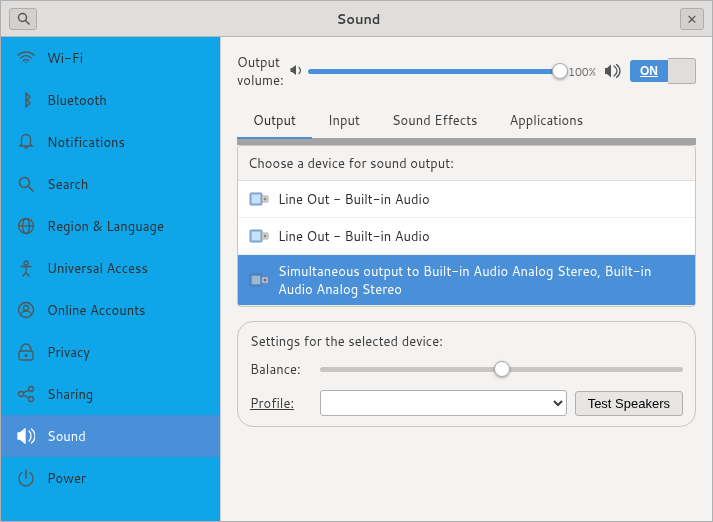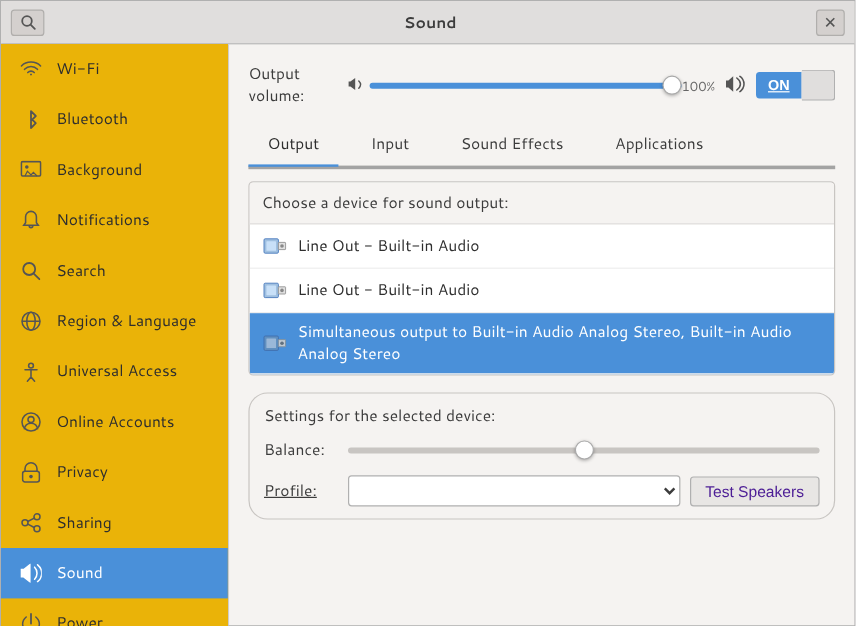--- a/index.html
+++ b/index.html
@@ -65,22 +65,22 @@
       color: #555;
     }
 
     .content {
       display: flex;
       flex: 1;
       overflow: hidden;
     }
 
     .sidebar {
-      width: 190px;
-      background: #eab308;
+      width: 220px;
+      background: #0ea5e9;
       border-right: 1px solid #ccc;
       overflow-y: auto;
       flex-shrink: 0;
     }
 
     .sidebar-item {
       display: flex;
       align-items: center;
       padding: 10px 14px;
       cursor: pointer;
@@ -198,23 +198,21 @@
       background: #e0dedd;
       border: 1px solid #b0b0b0;
       border-left: none;
       border-radius: 0 3px 3px 0;
       width: 28px;
       height: 26px;
     }
 
     .tabs-row {
       display: flex;
-      border-bottom: 3px solid #a3a3a3;
-      margin-bottom: 10px;
-      gap: 11px;
+      border-bottom: 7px solid #a3a3a3;
     }
 
     .tab {
       padding: 8px 16px;
       cursor: pointer;
       font-size: 13px;
       color: #3c3c3c;
       border-bottom: 2px solid transparent;
       margin-bottom: -1px;
     }
@@ -359,21 +357,21 @@
       margin-right: 8px;
     }
 
     .test-btn {
       background: #e8e6e4;
       border: 1px solid #b0b0b0;
       border-radius: 3px;
       padding: 4px 12px;
       font-size: 13px;
       cursor: pointer;
-      color: #4c1d95;
+      color: #000000;
       white-space: nowrap;
     }
   </style>
 </head>
 <body>
 
 <div class="window">
 
   <div class="titlebar">
     <div class="titlebar-search">
@@ -404,30 +402,20 @@
 
       <div class="sidebar-item">
         <div class="sidebar-icon">
           <svg width="14" height="18" viewBox="0 0 14 18" fill="none">
             <path d="M7 2v14M7 2l4 4-4 4M7 16l4-4-4-4" stroke="#555" stroke-width="1.5" stroke-linecap="round" stroke-linejoin="round"></path>
           </svg>
         </div>
         <span class="sidebar-label">Bluetooth</span>
       </div>
 
-      <div class="sidebar-item">
-        <div class="sidebar-icon">
-          <svg width="18" height="16" viewBox="0 0 18 16">
-            <rect x="1" y="1" width="16" height="12" rx="1" stroke="#555" stroke-width="1.3" fill="none"></rect>
-            <path d="M4 13l2-4 3 3 2-2 3 3" stroke="#555" stroke-width="1" fill="none"></path>
-            <circle cx="5.5" cy="5.5" r="1.5" fill="#555"></circle>
-          </svg>
-        </div>
-        <span class="sidebar-label">Background</span>
-      </div>
 
       <div class="sidebar-item">
         <div class="sidebar-icon">
           <svg width="16" height="18" viewBox="0 0 16 18" fill="none">
             <path d="M8 1.5C5.5 1.5 3.5 3.5 3.5 6v5l-1.5 2h12l-1.5-2V6C12.5 3.5 10.5 1.5 8 1.5z" stroke="#555" stroke-width="1.3"></path>
             <path d="M6.5 13.5c0 0.8 0.7 1.5 1.5 1.5s1.5-0.7 1.5-1.5" stroke="#555" stroke-width="1.3" fill="none"></path>
           </svg>
         </div>
         <span class="sidebar-label">Notifications</span>
       </div>

